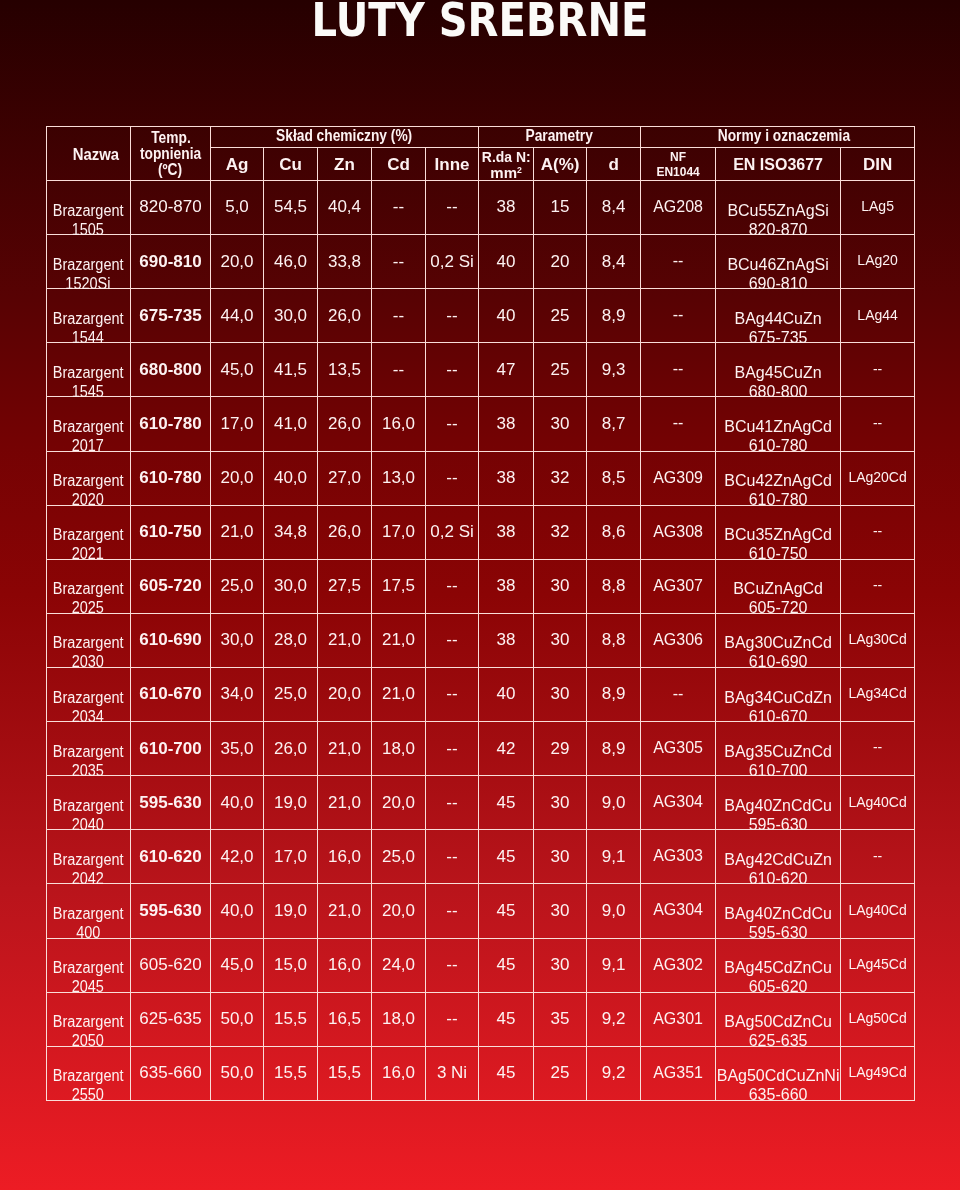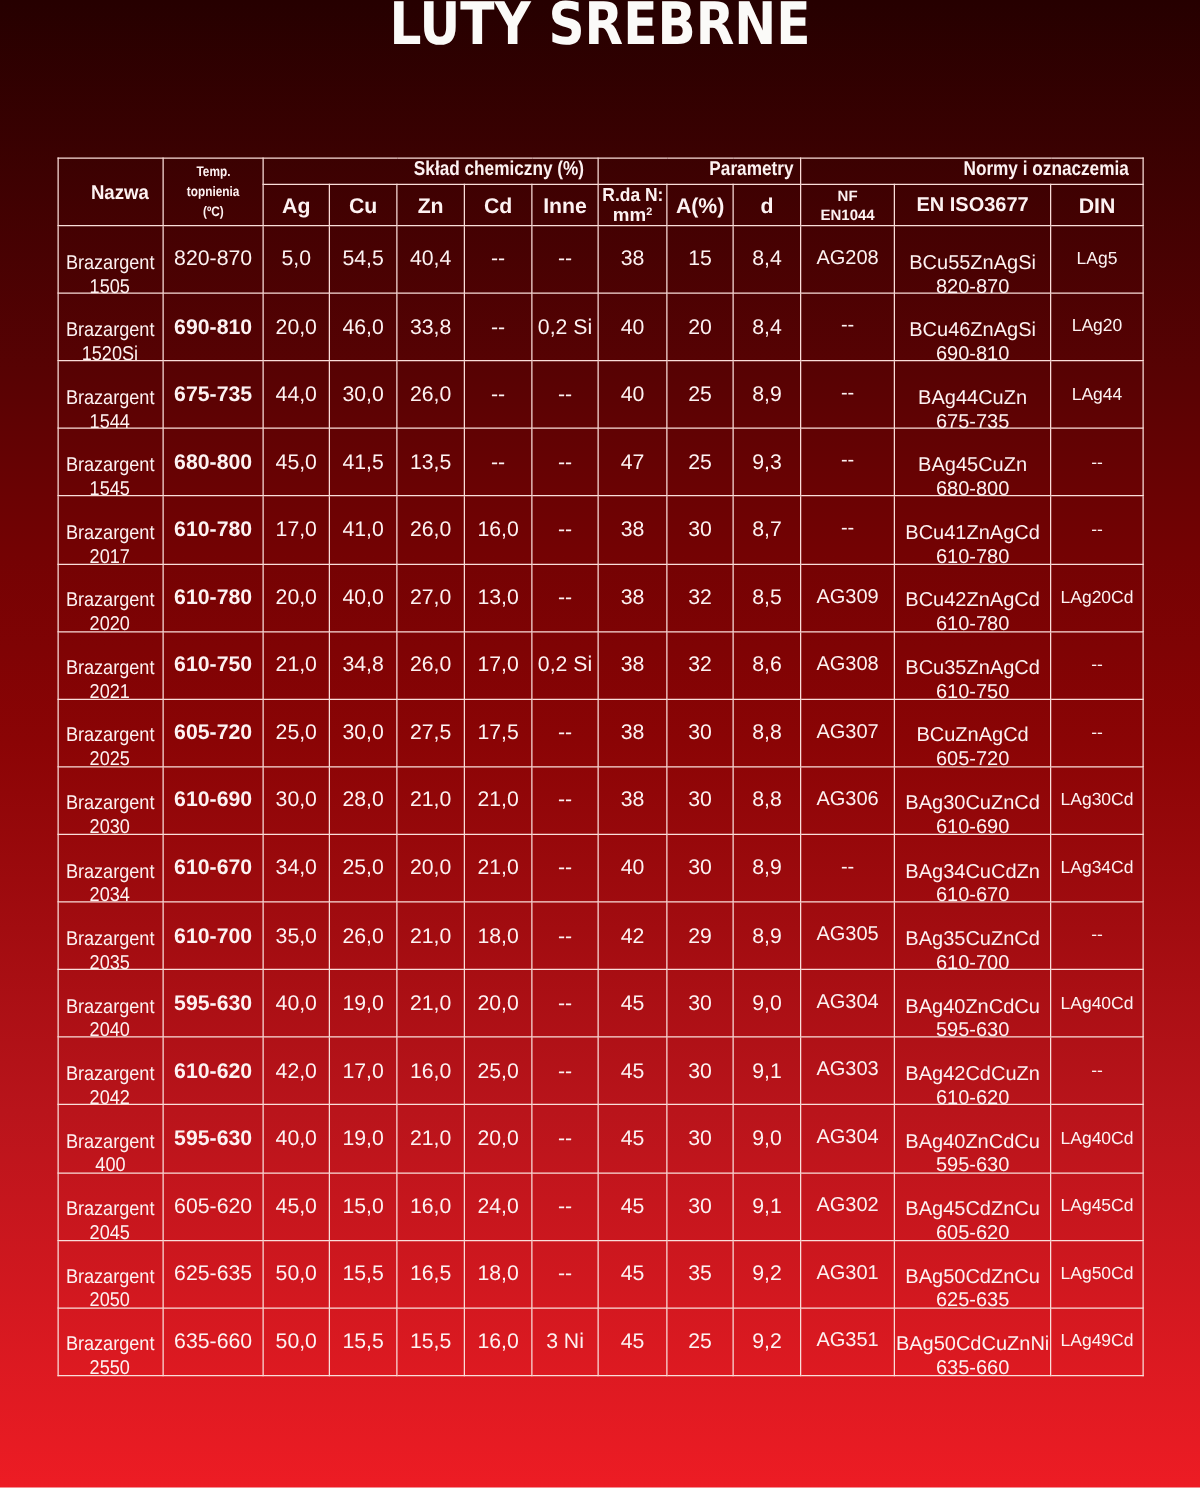--- a/index.html
+++ b/index.html
@@ -25,31 +25,31 @@
   table.grid td,table.grid th{
     border:1px solid #FADDD9;
     text-align:center;vertical-align:middle;
     padding:0;
     color:#FDF2F2;
   }
   table.grid td{font-weight:normal;}
   table.grid td.val{position:relative;top:-0.5px;}
   table.grid td.name,table.grid td.iso{position:relative;top:12px;}
   table.grid th{position:relative;}
-  table.grid th.hdr-sm{top:-1px;text-align:right;}
+  table.grid th.hdr-sm{top:-1px;}
   table.grid th.hdr{top:1px;}
   table.grid th.hdr-iso{top:1px;}
   table.grid th.hdr-nazwa{top:2px;padding-left:16px;}
   table.grid th.hdr-temp{top:0.5px;}
   table.grid th.hdr-nf{top:1px;}
   table.grid th.hdr-xs{top:1px;}
   .hdr{font-size:17px;font-weight:bold;line-height:16.6px;}
   .hdr-sm{font-size:16px;font-weight:bold;line-height:15.2px;}
   .hdr-nf{font-size:12px;font-weight:bold;line-height:15.2px;}
-  .hdr-temp{font-size:11px;font-weight:bold;line-height:16.3px;}
+  .hdr-temp{font-size:16px;font-weight:bold;line-height:16.3px;}
   .hdr-iso{font-size:16px;font-weight:bold;line-height:16.6px;}
   .hdr-xs{font-size:15px;font-weight:bold;line-height:16px;}
   tbody tr{height:54.12px;}
   thead tr:first-child{height:21px;}
   thead tr:nth-child(2){height:33px;}
   th .sq{display:inline-block;transform:scaleX(0.86);}
   th .sq2{display:inline-block;transform:scaleX(0.93);}
   td.name{font-size:16px;font-weight:bold;line-height:19px;}
   td.name > div{display:block;}
   td.name span.sq{display:inline-block;transform:scaleX(0.905);}

